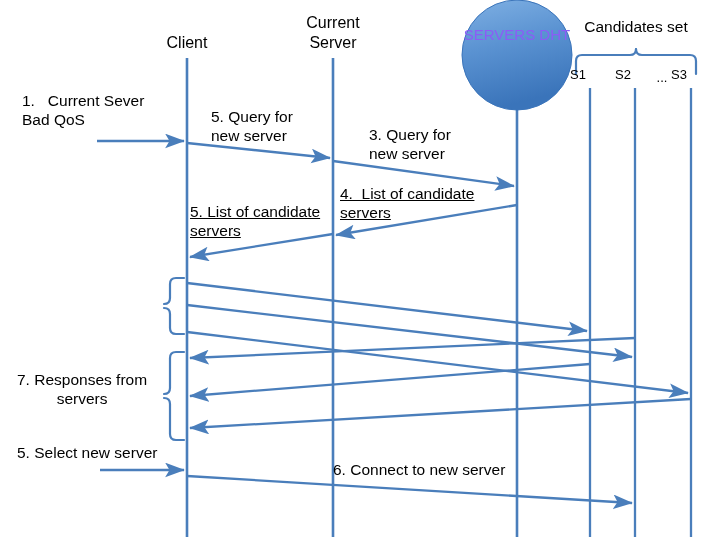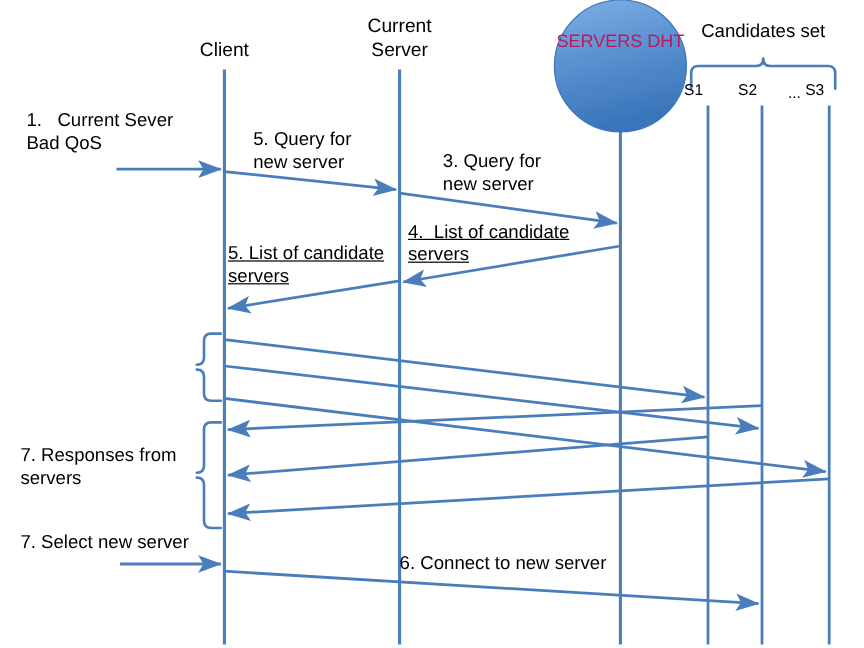--- a/index.html
+++ b/index.html
@@ -40,21 +40,21 @@
   }
   .srv {
     font-size: 13px;
   }
   .dots {
     font-size: 13px;
     text-align: center;
   }
   .dht-label {
     position: absolute;
-    color: #be185d;
+    color: #8b5cf6;
     font-size: 15px;
     text-align: center;
     line-height: 1.25;
     width: 120px;
     pointer-events: none;
   }
 </style>
 </head>
 <body>
 
@@ -154,20 +154,20 @@
   <div class="lbl step" style="left:369px; top:126px;">3. Query for
 new server</div>
 
   <div class="lbl step" style="left:340px; top:185px;text-decoration:underline;">4.  List of candidate
 servers</div>
 
   <div class="lbl step" style="left:190px; top:203px;text-decoration:underline;">5. List of candidate
 servers</div>
 
 
-  <div class="lbl step" style="left:17px; top:371px;">7. Responses from
+  <div class="lbl step" style="left:17px; top:371px;text-align:center;">7. Responses from
 servers</div>
 
-  <div class="lbl step" style="left:17px; top:444px;">7. Select new server</div>
+  <div class="lbl step" style="left:17px; top:444px;">5. Select new server</div>
 
   <div class="lbl step" style="left:333px; top:461px;">6. Connect to new server</div>
 
 </div>
 
 </body></html>

